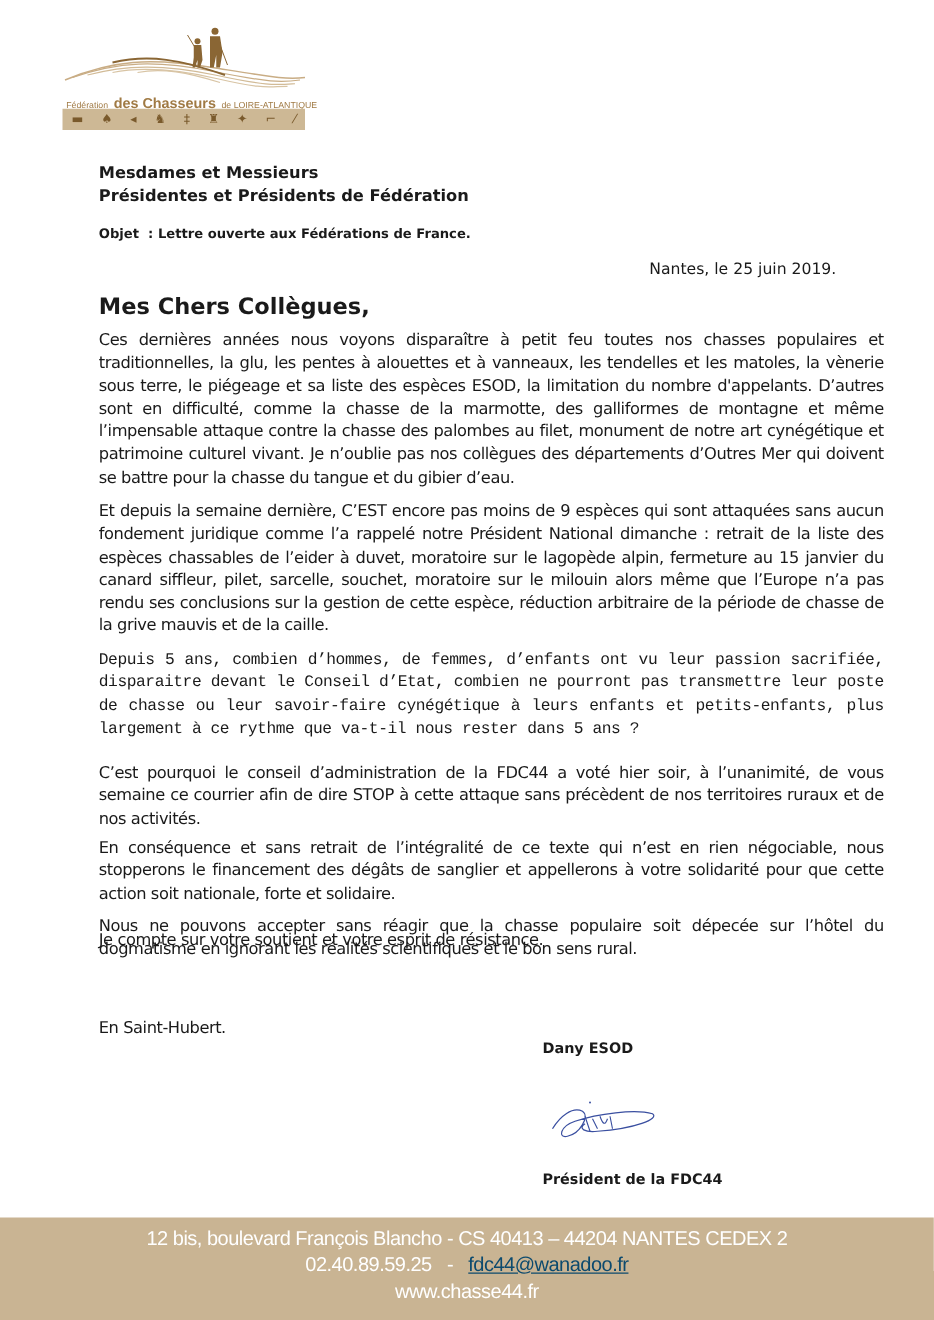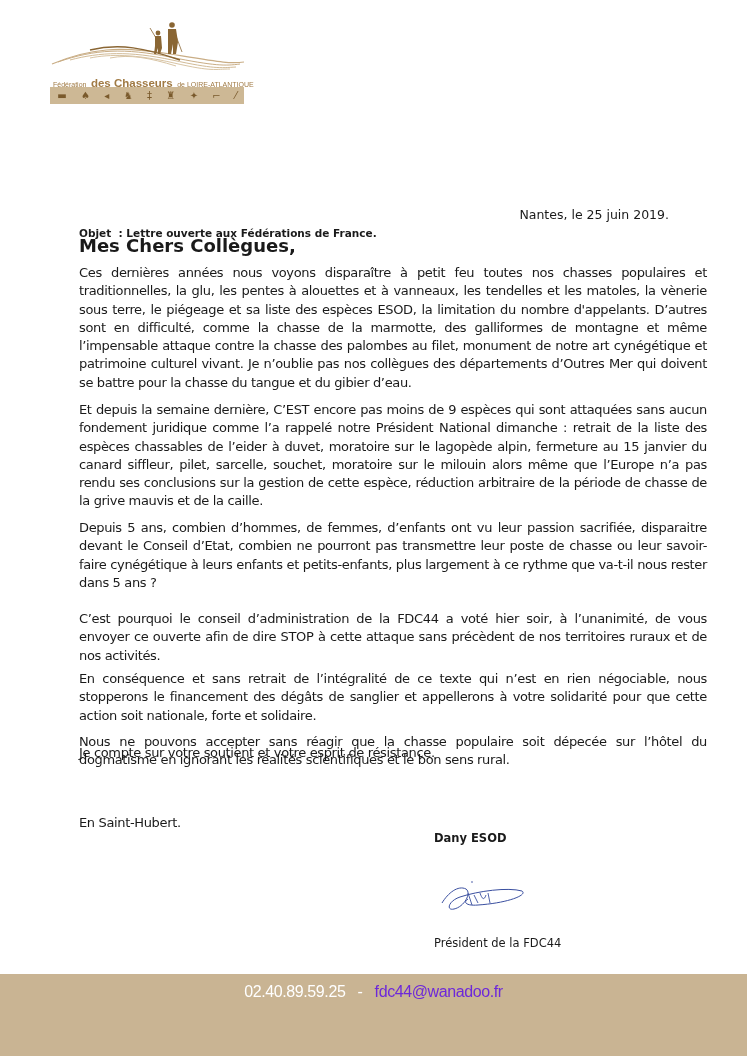--- a/index.html
+++ b/index.html
@@ -9,45 +9,45 @@
   .logo svg { display: block; }
   .logo-text { position: absolute; left: 3px; top: 55px; white-space: nowrap;
                font-family: "Liberation Sans", sans-serif; color: #a07a44; }
   .logo-text .small { font-size: 7px; }
   .logo-text .big { font-size: 11.5px; font-weight: bold; text-align: right; }
   .logo-band { position: absolute; left: 0; top: 69px; width: 194px; height: 17px; background: #cdb895;
                display: flex; align-items: center; justify-content: space-around; }
   .animal { color: #7a5a2c; font-size: 10px; line-height: 1; }
 
   .addressee { position: absolute; left: 79px; top: 129px; font-weight: bold; font-size: 13px; line-height: 19px; }
-  .subject { position: absolute; left: 79px; top: 181px; font-weight: bold; font-size: 10.5px; margin-top: 46px; }
+  .subject { position: absolute; left: 79px; top: 181px; font-weight: bold; font-size: 10.5px; }
   .date { position: absolute; right: 78px; top: 207px; font-size: 12.5px; }
   .salutation { position: absolute; left: 79px; top: 235px; font-weight: bold; font-size: 18px; }
 
   .body-text { position: absolute; left: 79px; width: 628px; font-size: 13px; line-height: 18.3px;
                text-align: justify; font-family: "DejaVu Sans", sans-serif; letter-spacing: -0.35px; }
   .p1 { top: 264px; }
   .p2 { top: 401px; }
-  .p3 { top: 519px; }
+  .p3 { top: 519px; font-family: Liberation Mono, monospace; }
   .p4 { top: 610px; }
   .p5 { top: 670px; }
   .p6 { top: 733px; }
   .p7 { top: 744px; }
   .p8 { top: 814px; }
 
   .signer { position: absolute; left: 434px; top: 831px; font-weight: bold; font-size: 11.5px; }
   .signature { position: absolute; left: 438px; top: 873px; width: 90px; height: 45px; }
-  .title { position: absolute; left: 434px; top: 936px; font-weight: normal; font-size: 11.5px; }
+  .title { position: absolute; left: 434px; top: 936px; font-weight: bold; font-size: 11.5px; }
 
   .footer { position: absolute; left: 0; top: 974px; width: 747px; height: 82px; background: #c9b493;
             color: #ffffff; font-family: "Liberation Sans", sans-serif; font-size: 16px;
             text-align: center; line-height: 21px; padding-top: 7px; box-sizing: border-box;
             transform-origin: top; }
   .footer .line { display: block; letter-spacing: -0.4px; }
-  .footer a { color: #6d28d9; }
+  .footer a { color: #0c4a6e; text-decoration: underline; }
 </style>
 </head>
 <body>
 
 <div class="logo">
   <svg width="196" height="56" viewBox="0 0 196 56">
     <path d="M2 46 C40 30, 70 28, 120 36 S180 46, 194 44" stroke="#c9ad85" stroke-width="1.2" fill="none"></path>
     <path d="M8 44 C45 31, 75 30, 120 39 S175 48, 190 46" stroke="#c9ad85" stroke-width="1" fill="none"></path>
     <path d="M20 42 C50 34, 80 33, 122 42 S170 50, 186 49" stroke="#d2bb97" stroke-width="1" fill="none"></path>
     <path d="M40 40 C60 36, 85 36, 124 45 S165 51, 180 51" stroke="#d8c4a4" stroke-width="1" fill="none"></path>
@@ -75,44 +75,48 @@
     <span class="animal">♞</span>
     <span class="animal">‡</span>
     <span class="animal">♜</span>
     <span class="animal">✦</span>
     <span class="animal">⌐</span>
     <span class="animal">⁄</span>
   </div>
 </div>
 
 <div class="addressee">
+  <div>Mesdames et Messieurs</div>
+  <div>Présidentes et Présidents de Fédération</div>
 </div>
 
 <div class="subject" style="white-space:pre;">Objet  : Lettre ouverte aux Fédérations de France.</div>
 <div class="date">Nantes, le 25 juin 2019.</div>
 <div class="salutation">Mes Chers Collègues,</div>
 
 <p class="body-text p1" style="margin:0">Ces dernières années nous voyons disparaître à petit feu toutes nos chasses populaires et traditionnelles, la glu, les pentes à alouettes et à vanneaux, les tendelles et les matoles, la vènerie sous terre, le piégeage et sa liste des espèces ESOD, la limitation du nombre d'appelants. D’autres sont en difficulté, comme la chasse de la marmotte, des galliformes de montagne et même l’impensable attaque contre la chasse des palombes au filet, monument de notre art cynégétique et patrimoine culturel vivant. Je n’oublie pas nos collègues des départements d’Outres Mer qui doivent se battre pour la chasse du tangue et du gibier d’eau.</p>
 <p class="body-text p2" style="margin:0">Et depuis la semaine dernière, C’EST encore pas moins de 9 espèces qui sont attaquées sans aucun fondement juridique comme l’a rappelé notre Président National dimanche : retrait de la liste des espèces chassables de l’eider à duvet, moratoire sur le lagopède alpin, fermeture au 15 janvier du canard siffleur, pilet, sarcelle, souchet, moratoire sur le milouin alors même que l’Europe n’a pas rendu ses conclusions sur la gestion de cette espèce, réduction arbitraire de la période de chasse de la grive mauvis et de la caille.</p>
 <p class="body-text p3" style="margin:0">Depuis 5 ans, combien d’hommes, de femmes, d’enfants ont vu leur passion sacrifiée, disparaitre devant le Conseil d’Etat, combien ne pourront pas transmettre leur poste de chasse ou leur savoir-faire cynégétique à leurs enfants et petits-enfants, plus largement à ce rythme que va-t-il nous rester dans 5 ans ?</p>
-<p class="body-text p4" style="margin:0">C’est pourquoi le conseil d’administration de la FDC44 a voté hier soir, à l’unanimité, de vous envoyer ce ouverte afin de dire STOP à cette attaque sans précèdent de nos territoires ruraux et de nos activités.</p>
+<p class="body-text p4" style="margin:0">C’est pourquoi le conseil d’administration de la FDC44 a voté hier soir, à l’unanimité, de vous semaine ce courrier afin de dire STOP à cette attaque sans précèdent de nos territoires ruraux et de nos activités.</p>
 <p class="body-text p5" style="margin:0">En conséquence et sans retrait de l’intégralité de ce texte qui n’est en rien négociable, nous stopperons le financement des dégâts de sanglier et appellerons à votre solidarité pour que cette action soit nationale, forte et solidaire.</p>
 <p class="body-text p6" style="margin:0">Nous ne pouvons accepter sans réagir que la chasse populaire soit dépecée sur l’hôtel du dogmatisme en ignorant les réalités scientifiques et le bon sens rural.</p>
 <p class="body-text p7" style="margin:0">Je compte sur votre soutient et votre esprit de résistance.</p>
 <p class="body-text p8" style="margin:0">En Saint-Hubert.</p>
 
 <div class="signer">Dany ESOD</div>
 <div class="signature">
   <svg width="90" height="45" viewBox="0 0 90 45">
     <path d="M4 30 C10 20, 20 12, 28 16 C34 20, 26 34, 16 36 C8 38, 10 28, 22 24 C40 18, 70 14, 84 18 C90 22, 70 30, 40 32 C30 33, 24 30, 30 26" stroke="#3a4fa0" stroke-width="1" fill="none"></path>
     <path d="M30 20 L34 32 M36 22 L40 30 M42 20 C44 26, 46 28, 48 22 M50 20 L52 30" stroke="#3a4fa0" stroke-width="0.9" fill="none"></path>
     <circle cx="34" cy="9" r="0.8" fill="#3a4fa0"></circle>
   </svg>
 </div>
 <div class="title">Président de la FDC44</div>
 
 <div class="footer">
+  <span class="line">12 bis, boulevard François Blancho - CS 40413 – 44204 NANTES CEDEX 2</span>
   <span class="line">
     <span>02.40.89.59.25</span>
     &nbsp;&nbsp;<span>-</span>&nbsp;&nbsp;
     <a>fdc44@wanadoo.fr</a>
   </span>
+  <span class="line">www.chasse44.fr</span>
 </div>
 
 </body></html>

